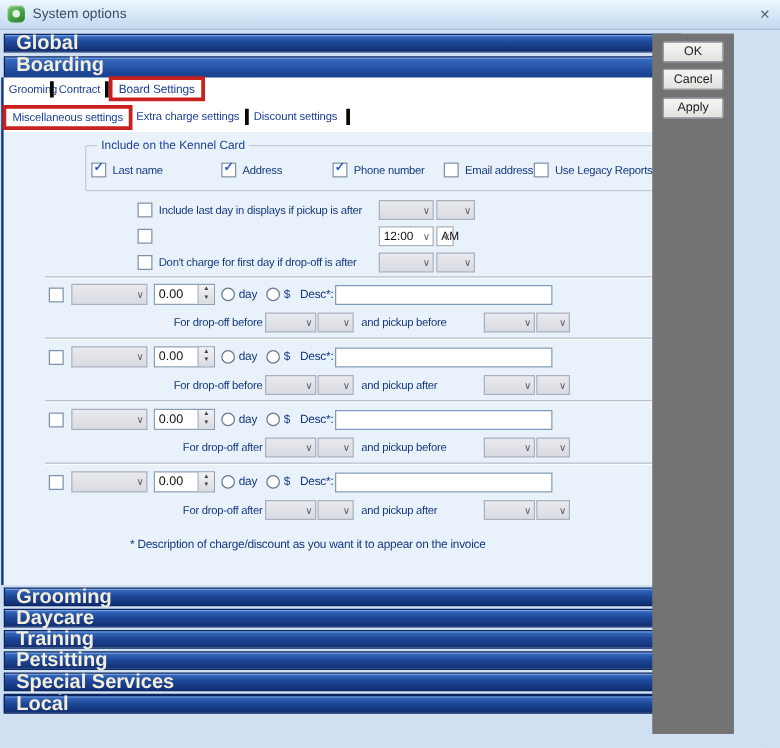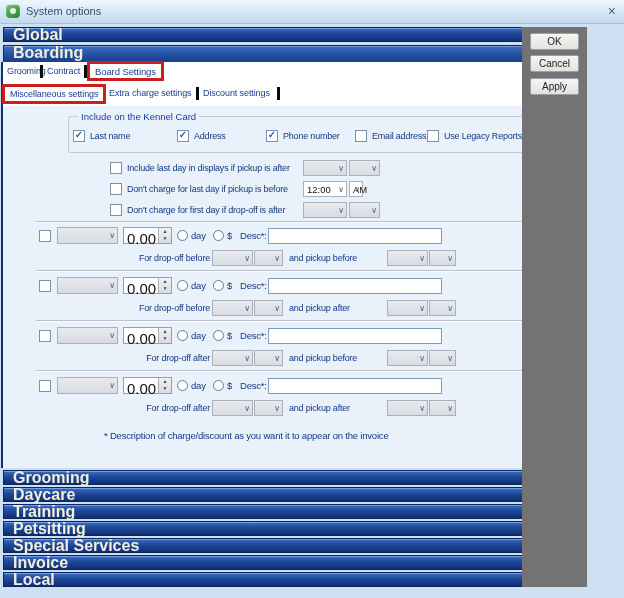--- a/index.html
+++ b/index.html
@@ -51,21 +51,21 @@
   .cb{position:absolute;width:12px;height:12px;background:#fff;border:1px solid #7d92a8;
     box-sizing:border-box;text-align:center;}
   .cb i{font-style:normal;font-size:10px;line-height:10px;color:#2b58c0;font-weight:bold;display:block;margin-top:-1px;}
   .radio{position:absolute;width:11px;height:11px;border-radius:50%;background:#fff;border:1px solid #68798c;box-sizing:border-box;}
   .dd{position:absolute;height:16px;box-sizing:border-box;border:1px solid #aab0bc;
     background:linear-gradient(180deg,#e8eaee 0%,#d8dbe1 100%);}
   .dd.white{background:#ffffff;}
   .dd .ddval{position:absolute;left:3px;top:2px;font-size:9.5px;color:#111;white-space:nowrap;}
   .dd .chev{position:absolute;right:2px;top:2px;font-size:8px;color:#5a6068;line-height:11px;}
   .spin{position:absolute;height:17px;background:#fff;border:1px solid #8fa0b5;box-sizing:border-box;}
-  .spin .spinval{position:absolute;left:3px;top:2px;font-size:15px;color:#111;}
+  .spin .spinval{position:absolute;left:3px;top:2px;font-size:10px;color:#111;}
   .spin .spinbtns{position:absolute;right:0;top:0;width:12px;height:15px;border-left:1px solid #aab0bc;
     background:linear-gradient(180deg,#f0f1f3,#d9dce0);text-align:center;}
   .spin .spinbtns b{display:block;font-size:5px;line-height:7px;color:#444;font-weight:normal;}
   .textinput{position:absolute;height:16px;background:#fff;border:1px solid #7f9db9;box-sizing:border-box;
     font-size:9.5px;padding:0 2px;font-family:"Liberation Sans",sans-serif;}
   .sep{position:absolute;height:1px;background:#bac1cc;box-shadow:0 1px 0 #fbfcfe;}
 
   
   .side-panel{position:absolute;left:522px;top:27px;width:65px;height:560px;background:#737373;
     border:1px solid #737373;box-sizing:border-box;}
@@ -149,21 +149,20 @@
   <div class="dd" style="left:303px;top:160px;width:44px">
     <span class="ddval"></span>
     <span class="chev">∨</span>
   </div>
   <div class="dd" style="left:349px;top:160px;width:31px">
     <span class="ddval"></span>
     <span class="chev">∨</span>
   </div>
 
   <span class="cb" style="left:110px;top:183px"></span>
-  <span class="lbl" style="left:127px;top:184px">Don't charge for last day if pickup is before</span>
   <div class="dd white" style="left:303px;top:181px;width:44px">
     <span class="ddval">12:00</span>
     <span class="chev">∨</span>
   </div>
   <div class="dd white" style="left:349px;top:181px;width:14px">
     <span class="ddval">AM</span>
     <span class="chev">∨</span>
   </div>
 
   <span class="cb" style="left:110px;top:204px"></span>
@@ -326,21 +325,21 @@
   </div>
   <div class="hdr" style="top:521px">
     <span>Petsitting</span>
   </div>
   <div class="hdr" style="top:538px">
     <span>Special Services</span>
   </div>
   <div class="hdr" style="top:555px">
     <span>Invoice</span>
   </div>
-  <div class="hdr" style="top:572px">
+  <div class="hdr" style="top:556px">
     <span>Local</span>
   </div>
 
   <div class="side-panel">
     <button class="btn" style="top:5px">OK</button>
     <button class="btn" style="top:27px">Cancel</button>
     <button class="btn" style="top:50px">Apply</button>
   </div>
 
 </div>

